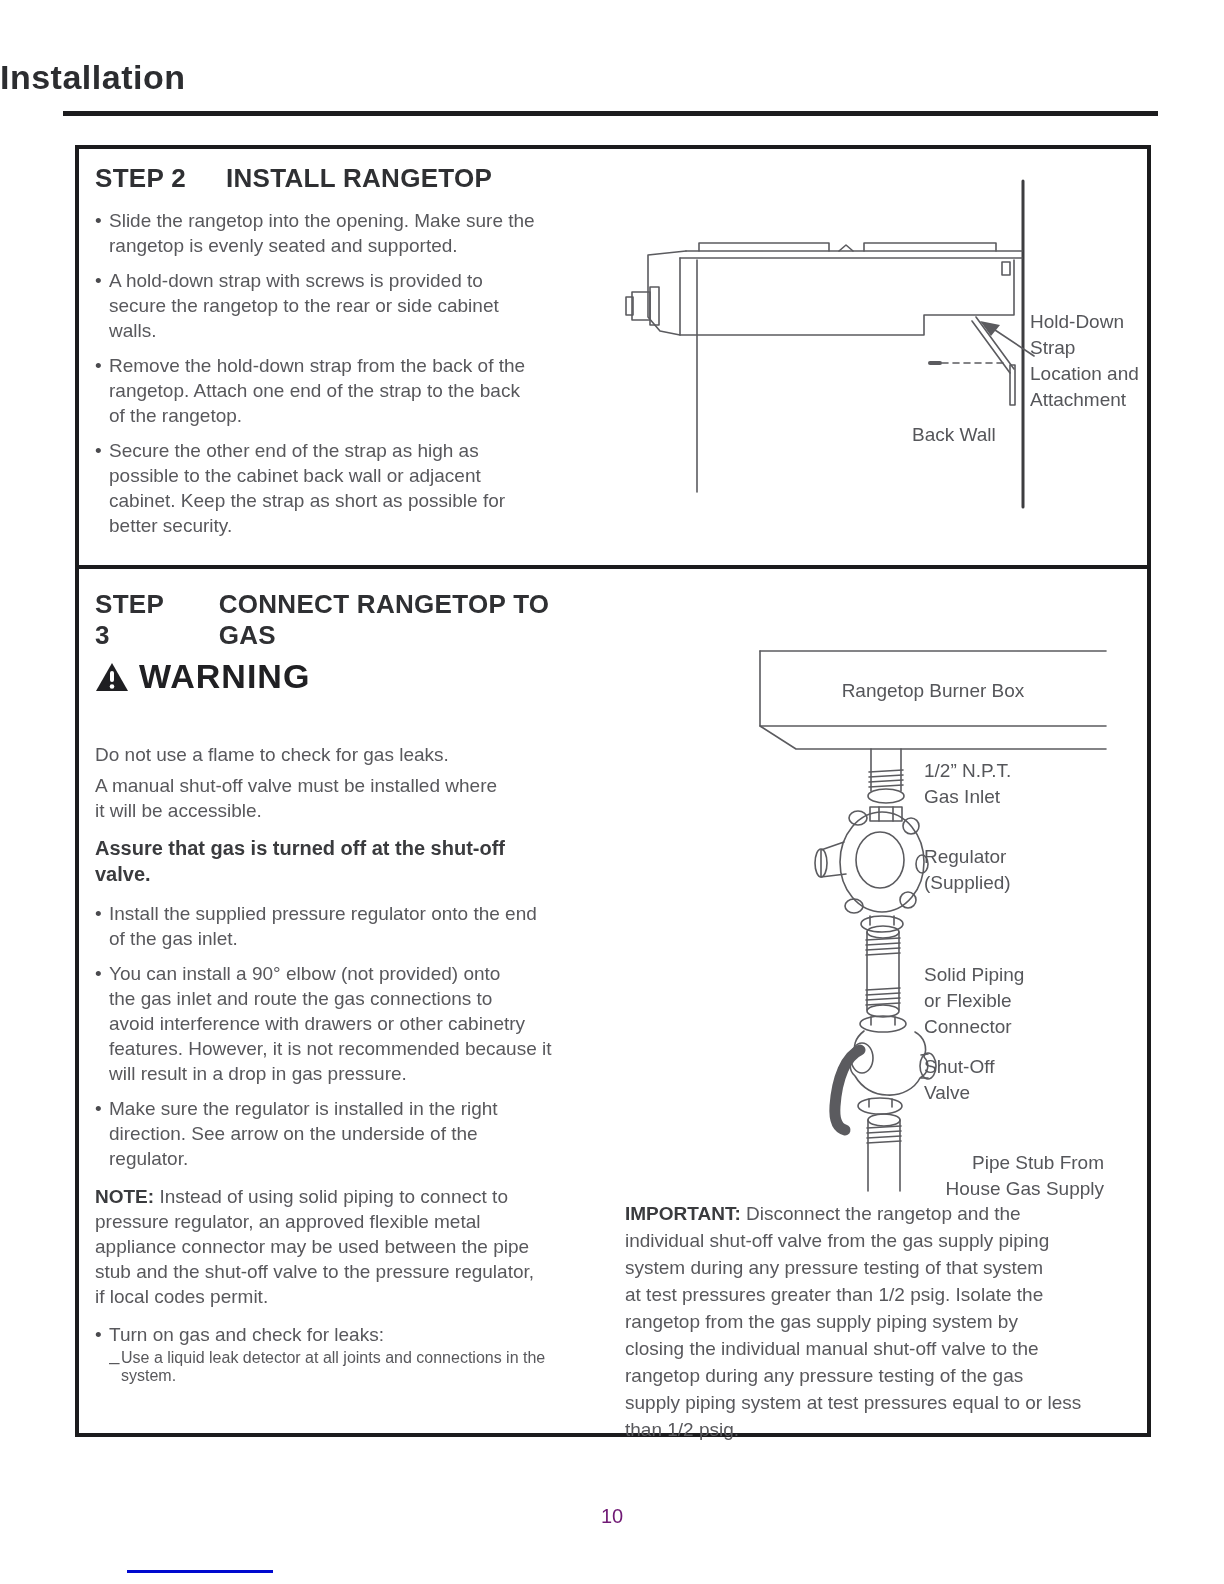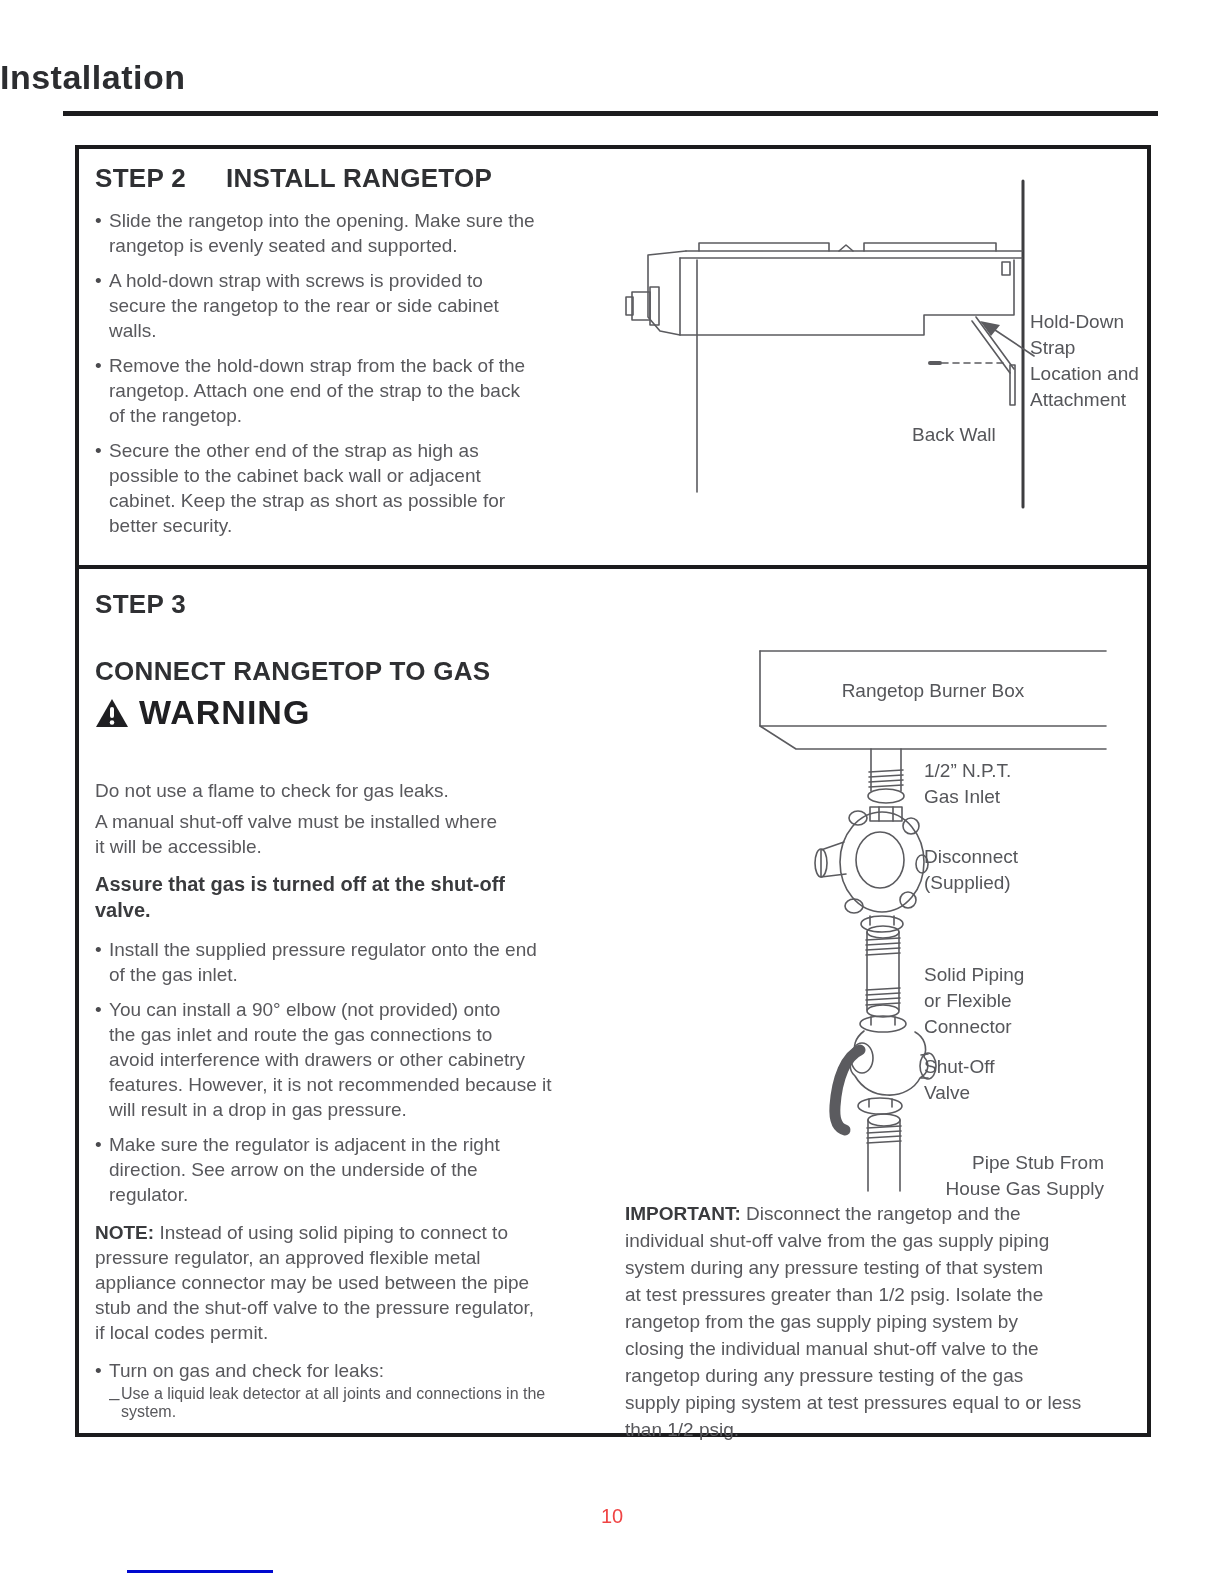--- a/index.html
+++ b/index.html
@@ -26,21 +26,21 @@
   .warn-row{display:flex;align-items:center;gap:10px;margin:2px 0 12px 0;}
   .warn-word{font-size:34px;font-weight:700;color:#202023;letter-spacing:1px;}
   .bold-p{font-size:20px;line-height:26px;font-weight:700;color:#3a3b3e;white-space:pre-line;margin:4px 0 14px 0;}
   .lbl-b{font-weight:700;color:#3a3b3e;}
   .diagram{position:absolute;}
   .diagram svg{position:absolute;left:0;top:0;}
   .dlabel{position:absolute;font-size:19px;line-height:26px;color:#55565a;white-space:pre-line;}
   .dlabel-center{text-align:center;}
   .important-p{position:absolute;left:546px;top:612px;width:516px;font-size:19px;line-height:27px;color:#58585c;}
   .important-p .txt{white-space:pre-line;}
-  .footer-num{position:absolute;top:1505px;left:0;width:100%;text-align:center;font-size:20px;color:#ef4444;}
+  .footer-num{position:absolute;top:1505px;left:0;width:100%;text-align:center;font-size:20px;color:#701a75;}
   .blue-line{position:absolute;left:127px;top:1570px;width:146px;height:3px;background:#0009cf;}
 </style>
 </head>
 <body>
 
 <div class="page">
 
   <div class="doc-title">Installation</div>
   <div class="title-rule"></div>
 
@@ -115,21 +115,21 @@
       <div class="dlabel" style="left:406px;top:150px;width:118px;">Hold-Down
 Strap
 Location and
 Attachment</div>
       <div class="dlabel" style="left:288px;top:263px;width:110px;">Back Wall</div>
     </div>
   </div>
 
   <div class="box box2">
     <div class="leftcol" style="top:20px;">
-      <div class="step-head" style="gap:36px;margin-bottom:6px;flex-direction:column;">
+      <div class="step-head" style="gap:36px;margin-bottom:6px;">
         <span>STEP 3</span>
         <span>CONNECT RANGETOP TO GAS</span>
       </div>
       <div class="warn-row">
         <svg width="34" height="30" viewBox="0 0 34 30">
           <polygon points="17,1 33,29 1,29" fill="#1f1f22"></polygon>
           <rect x="15" y="9" width="4" height="11" rx="2" fill="#ffffff"></rect>
           <circle cx="17" cy="24.5" r="2.3" fill="#ffffff"></circle>
         </svg>
         <span class="warn-word">WARNING</span>
@@ -147,21 +147,21 @@
       <div class="bullet">
         <span class="dot">•</span>
         <span class="btxt">You can install a 90° elbow (not provided) onto
 the gas inlet and route the gas connections to
 avoid interference with drawers or other cabinetry
 features. However, it is not recommended because it
 will result in a drop in gas pressure.</span>
       </div>
       <div class="bullet" style="margin-bottom:13px;">
         <span class="dot">•</span>
-        <span class="btxt">Make sure the regulator is adjacent in the right
+        <span class="btxt">Make sure the regulator is installed in the right
 direction. See arrow on the underside of the
 regulator.</span>
       </div>
       <p class="body-p" style="margin-bottom:13px;"><span class="lbl-b">NOTE:</span><span> Instead of using solid piping to connect to
 pressure regulator, an approved flexible metal
 appliance connector may be used between the pipe
 stub and the shut-off valve to the pressure regulator,
 if local codes permit.</span></p>
       <div class="bullet" style="margin-bottom:0;">
         <span class="dot">•</span>
@@ -237,21 +237,21 @@
           <line x1="276" y1="486" x2="276" y2="557"></line>
           <line x1="243" y1="494" x2="277" y2="492"></line>
           <line x1="243" y1="499" x2="277" y2="497"></line>
           <line x1="243" y1="504" x2="277" y2="502"></line>
           <line x1="243" y1="509" x2="277" y2="507"></line>
         </g>
       </svg>
       <div class="dlabel dlabel-center" style="left:136px;top:44px;width:346px;">Rangetop Burner Box</div>
       <div class="dlabel" style="left:300px;top:124px;width:160px;">1/2” N.P.T.
 Gas Inlet</div>
-      <div class="dlabel" style="left:300px;top:210px;width:160px;">Disconnect
+      <div class="dlabel" style="left:300px;top:210px;width:160px;">Regulator
 (Supplied)</div>
       <div class="dlabel" style="left:300px;top:328px;width:160px;">Solid Piping
 or Flexible
 Connector</div>
       <div class="dlabel" style="left:300px;top:420px;width:160px;">Shut-Off
 Valve</div>
       <div class="dlabel" style="left:300px;top:516px;width:180px;text-align:right;">Pipe Stub From
 House Gas Supply</div>
     </div>
 

